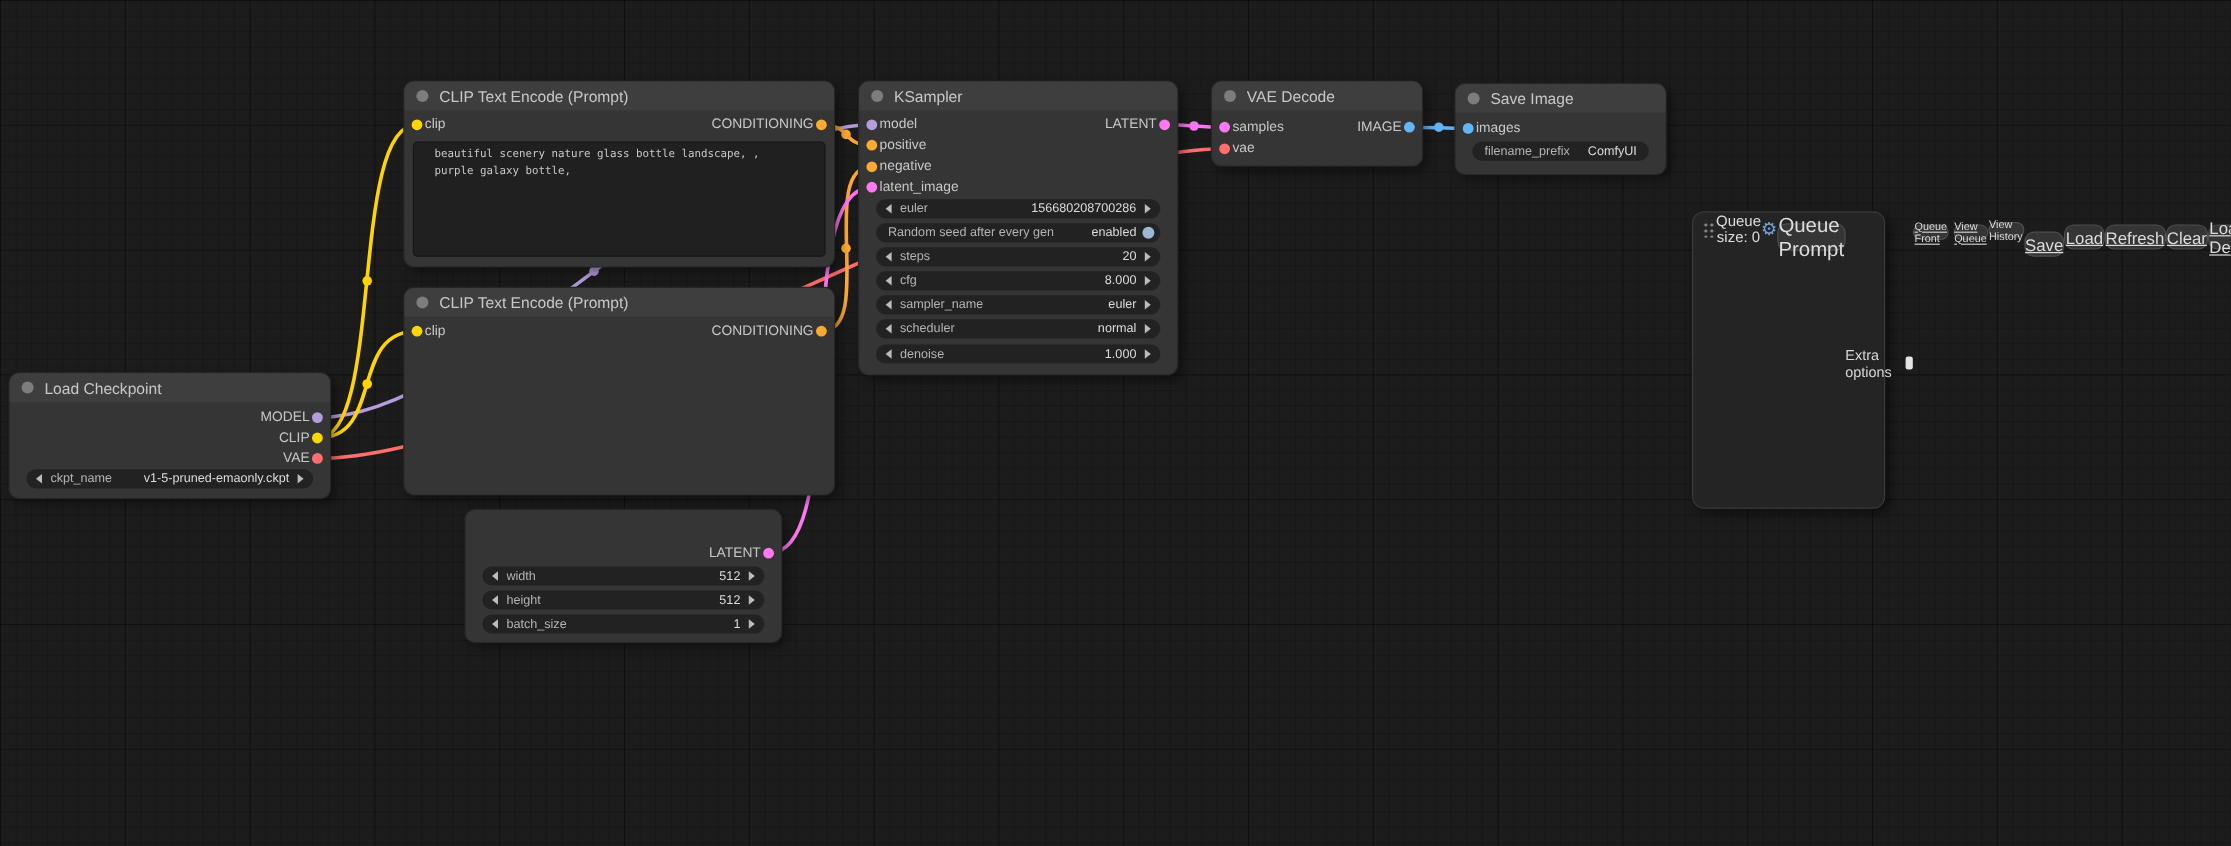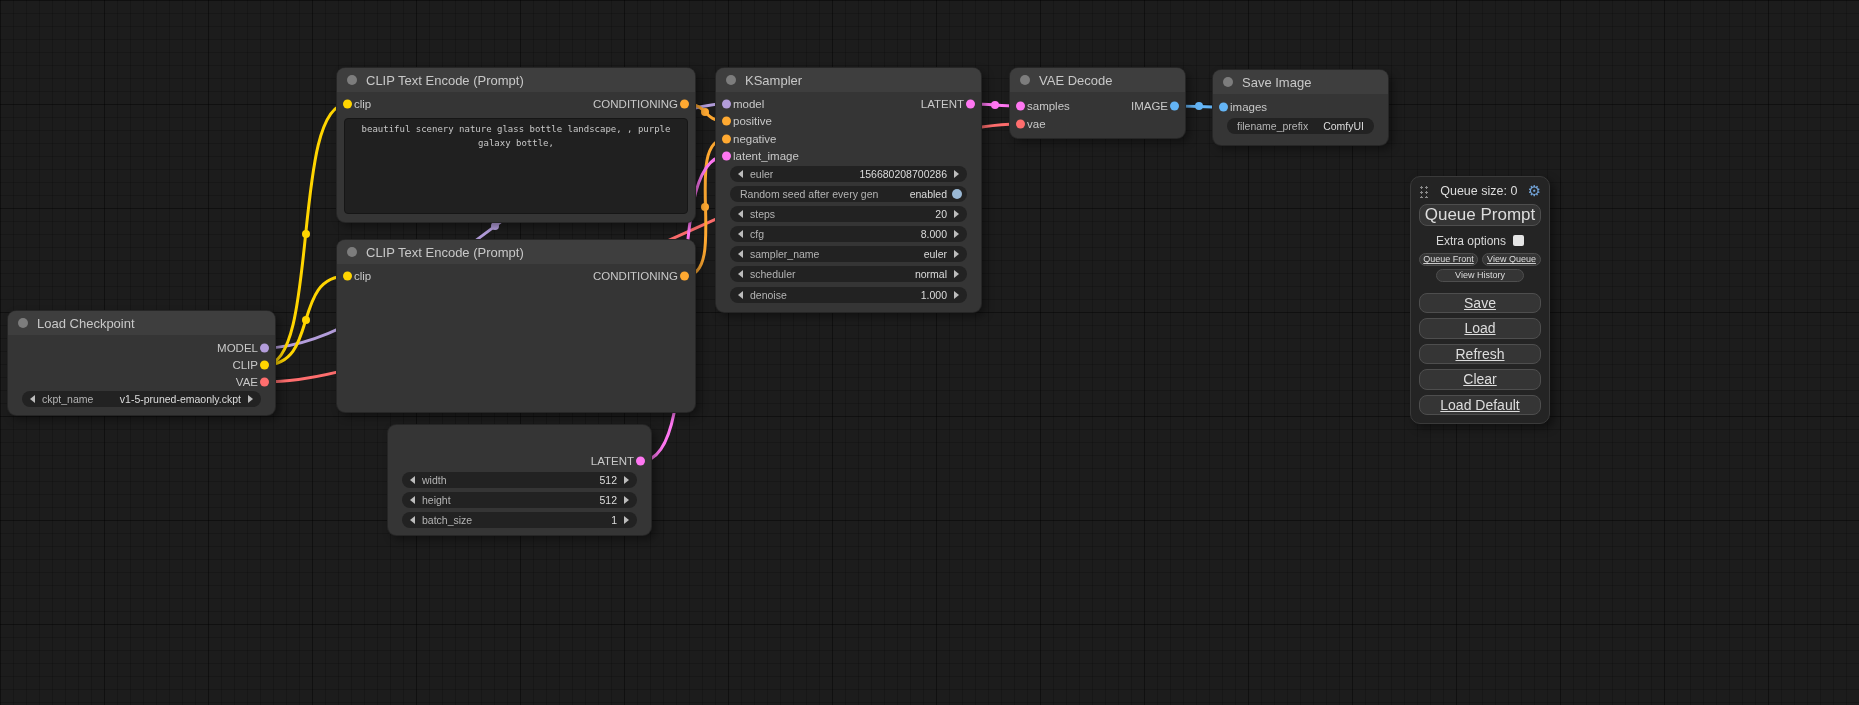--- a/index.html
+++ b/index.html
@@ -56,29 +56,29 @@
   .w-arrow-right { width:0; height:0; border-top:4px solid transparent; border-bottom:4px solid transparent; border-left:5px solid #bcbcbc; flex:none; }
   .w-label { margin-left:7px; white-space:nowrap; overflow:hidden; }
   .widget.no-arrows .w-label { margin-left:2px; }
   .w-value { margin-left:auto; margin-right:7px; color:#dcdcdc; white-space:nowrap; }
   .widget.no-arrows .w-value { margin-right:2px; }
   .toggle-dot { width:10px; height:10px; border-radius:50%; background:var(--toggle_enabled); flex:none; margin-left:3px; margin-right:-3px; }
 
   .prompt-text {
     position:absolute; background:#202020; border:1px solid #161616; border-radius:4px;
     color:#c8c8c8; font-family:"DejaVu Sans Mono", monospace; font-size:9px; line-height:1.5;
-    padding:4px 5px; white-space:pre-wrap; overflow:hidden;text-align:center;
+    padding:4px 17px; white-space:pre-wrap; overflow:hidden;
   }
 
   .menu {
-    position:absolute; left:1410px; top:176px; width:140px; height:248px; z-index:3;
+    position:absolute; left:1410px; top:176px; width:161px; height:248px; z-index:3;
     background:#242424; border:1px solid #3a3a3a; border-radius:10px;
     box-shadow:4px 4px 10px rgba(0,0,0,.45);
     padding:5px 8px 8px 8px; color:#cccccc;
-    display:flex; flex-direction:column;
+    display:flex; flex-direction:row;
   }
   .menu-header { display:flex; align-items:center; height:18px; }
   .drag-handle { width:11px; height:14px; flex:none;
     background-image:radial-gradient(#8a8a8a 1.2px, transparent 1.4px);
     background-size:5px 5px; background-position:0 1px; }
   .queue-size { flex:1; text-align:center; font-size:12.5px; color:#dddddd; }
   .gear { color:#72a3d8; font-size:15px; line-height:1; flex:none; cursor:pointer; }
 
   .btn {
     background:#353535; border:1px solid #4e4e4e; border-radius:8px; color:#dddddd;

